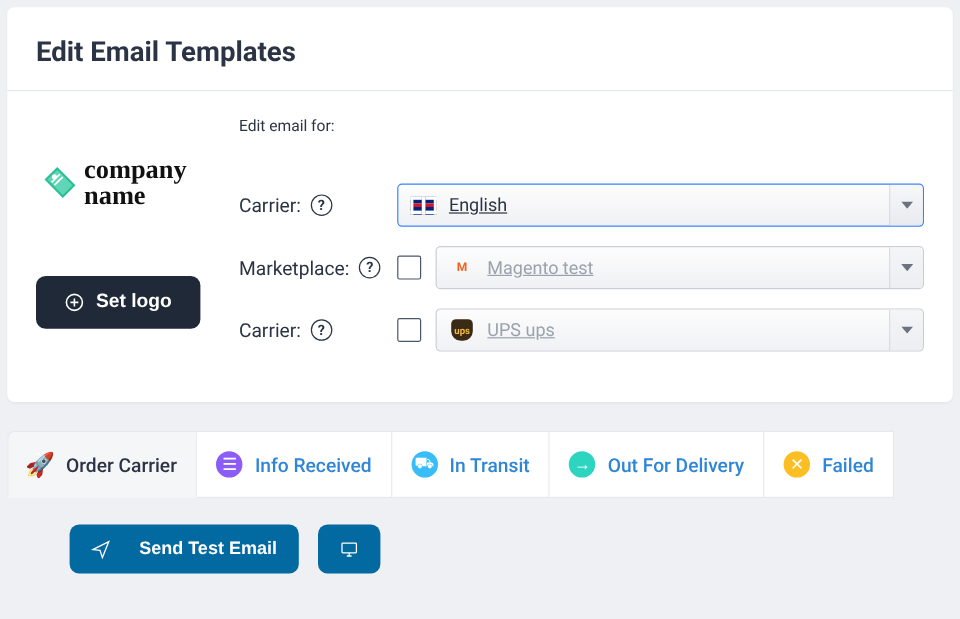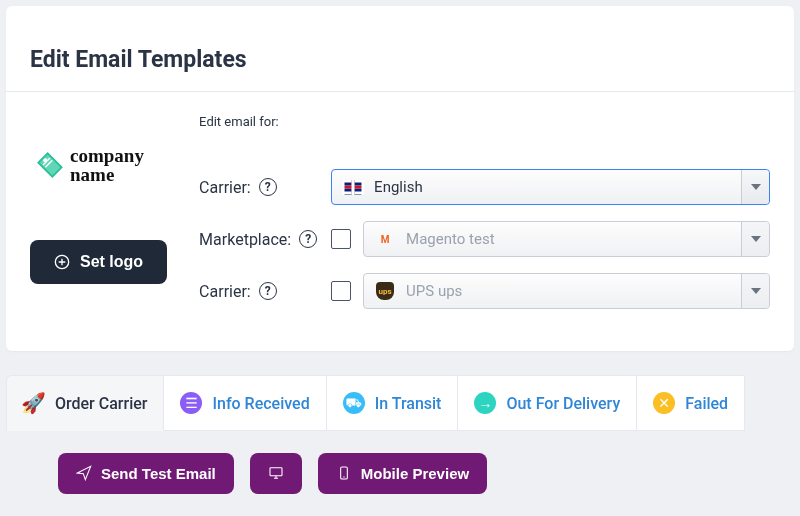--- a/index.html
+++ b/index.html
@@ -1,43 +1,43 @@
 <!DOCTYPE html>
 <html><head>
 <meta charset="utf-8">
 <style>
   * { box-sizing: border-box; margin: 0; padding: 0; }
   html, body { width: 800px; height: 516px; background: #eef0f3; font-family: -apple-system, BlinkMacSystemFont, "Segoe UI", Roboto, Arial, sans-serif; color: #2b3445; overflow: hidden; }
   .card { background: #fff; border-radius: 6px; margin: 6px; box-shadow: 0 1px 2px rgba(0,0,0,0.04); }
-  .card-header { padding: 40px 24px 18px 24px; border-bottom: 1px solid #e5e8ec; }
+  .card-header { padding: 24px 24px 18px 24px; border-bottom: 1px solid #e5e8ec; }
   .page-title { font-size: 23px; font-weight: 700; color: #2b3445; }
   .card-body { padding: 22px 24px 26px 24px; display: flex; align-items: flex-start; gap: 32px; }
   .logo-col { display: flex; flex-direction: column; align-items: flex-start; gap: 56px; }
   .logo-placeholder { display: flex; align-items: center; gap: 6px; margin-top: 32px; margin-left: 6px; }
   .logo-tag { width: 28px; height: 28px; }
-  .logo-text { display:flex; flex-direction:column; line-height:1.0; font-weight:700; font-family: Georgia, 'Times New Roman', serif; font-size:19px; color:#111; }
+  .logo-text { display:flex; flex-direction:column; line-height:1.0; font-weight:700; font-family: Georgia, 'Times New Roman', serif; font-size:22px; color:#111; }
   .set-logo-btn { background:#1f2937; color:#fff; border:none; border-radius:8px; padding: 13px 24px; font-size:16px; font-weight:600; display:flex; align-items:center; gap:10px; cursor:pointer; }
   .set-logo-btn svg { width:16px; height:16px; }
   .form-col { flex:1; }
   .edit-for { font-size:13px; color:#2b3445; margin-bottom: 40px; }
   .form-row { display:flex; align-items:center; gap:12px; margin-bottom: 16px; }
   .form-label { width: 120px; font-size:16px; color:#2b3445; display:flex; align-items:center; gap:8px; }
   .help-icon { width:18px; height:18px; border:1.5px solid #2b3445; border-radius:50%; display:inline-flex; align-items:center; justify-content:center; font-size:12px; font-weight:700; cursor:pointer; }
   .checkbox { width:20px; height:20px; border:1.5px solid #4a5568; border-radius:2px; background:#fff; cursor:pointer; }
   .select { flex:1; height:36px; border:1px solid #c9ced6; border-radius:4px; background: linear-gradient(#fdfdfd,#f0f1f4); display:flex; align-items:center; padding: 0 10px; position:relative; cursor:pointer; }
   .select.active { border:1.5px solid #3b82f6; }
   .select.disabled { color:#9aa2ae; cursor:default; }
   .select .flag, .select .brand { width:22px; height:15px; margin-right:10px; display:inline-flex; align-items:center; justify-content:center; }
   .uk-flag { background:#00247d; position:relative; overflow:hidden; }
   .uk-flag::before, .uk-flag::after { content:""; position:absolute; background:#fff; }
   .uk-flag::before { width:200%; height:3px; top:50%; left:-50%; transform: translateY(-50%); box-shadow: 0 -6px 0 #fff, 0 6px 0 #fff; }
   .uk-flag::after { width:3px; height:200%; left:50%; top:-50%; transform: translateX(-50%); box-shadow: -10px 0 0 #fff, 10px 0 0 #fff; }
   .uk-red-h { position:absolute; width:100%; height:3px; top:50%; transform:translateY(-50%); background:#cf142b; }
   .uk-red-v { position:absolute; height:100%; width:3px; left:50%; transform:translateX(-50%); background:#cf142b; }
-  .select-text { font-size:15px; }
+  .select-text { font-size:15px;text-decoration:underline; }
   .select-arrow { position:absolute; right:0; top:0; bottom:0; width:28px; border-left:1px solid #c9ced6; background:linear-gradient(#f6f7f9,#e8eaee); display:flex; align-items:center; justify-content:center; border-top-right-radius:4px; border-bottom-right-radius:4px; }
   .select.disabled .select-arrow { background:linear-gradient(#f4f5f7,#eceef1); }
   .select-arrow svg { width:10px; height:6px; fill:#6b7280; }
   .magento-brand { color:#f26322; font-size:10px; font-weight:700; }
   .ups-brand { width:18px; height:18px; background:#3a2b16; border-radius:4px 4px 8px 8px; color:#f5b942; font-size:8px; font-weight:700; display:flex; align-items:center; justify-content:center; }
 
   .tabs-wrapper { margin-top: 20px; padding: 4px 0 0 6px; display:flex; flex-direction:column; gap: 22px; }
   .tabs { display:flex; overflow:hidden; }
   .tab { flex: 0 0 auto; padding: 16px 16px; background:#fff; border:1px solid #e5e8ec; display:flex; align-items:center; gap:10px; font-size:16px; font-weight:500; cursor:pointer; white-space:nowrap; }
   .tab + .tab { border-left:none; }
@@ -45,21 +45,21 @@
   .tab:not(.active) { color:#2f86d6; }
   .tab:first-child { border-top-left-radius:6px; }
   .tab .ticon { width:22px; height:22px; display:inline-flex; align-items:center; justify-content:center; border-radius:50%; }
   .ic-rocket { font-size:20px; }
   .ic-purple { background:#8b5cf6; color:#fff; font-size:14px; }
   .ic-blue { background:#38bdf8; color:#fff; font-size:13px; }
   .ic-teal { background:#2dd4bf; color:#fff; font-size:14px; font-weight:700; }
   .ic-yellow { background:#fbbf24; color:#fff; font-size:14px; }
 
   .action-row { display:flex; gap:16px; padding-left: 52px; }
-  .dark-btn { background:#701a75; color:#fff; border:none; border-radius:8px; padding: 12px 18px; font-size:15px; font-weight:600; display:flex; align-items:flex-start; gap:9px; cursor:pointer; }
+  .dark-btn { background:#0369a1; color:#fff; border:none; border-radius:8px; padding: 12px 18px; font-size:15px; font-weight:600; display:flex; align-items:flex-end; gap:24px; cursor:pointer; }
   .dark-btn svg, .dark-btn .glyph { width:16px; height:16px; display:inline-flex; align-items:center; justify-content:center; }
 </style>
 </head>
 <body>
 
 <div class="card">
   <div class="card-header">
     <h1 class="page-title">Edit Email Templates</h1>
   </div>
   <div class="card-body">
@@ -178,21 +178,14 @@
           <path d="M2 12 L22 2 L14 22 L11 13 Z" fill="none" stroke="#fff" stroke-width="1.6"></path>
         </svg>
       <span>Send Test Email</span>
     </button>
     <button class="dark-btn">
       <svg viewBox="0 0 24 24">
           <rect x="3" y="4" width="18" height="12" rx="1" fill="none" stroke="#fff" stroke-width="1.6"></rect>
           <path d="M9 20 L15 20 M12 16 L12 20" stroke="#fff" stroke-width="1.6"></path>
         </svg>
     </button>
-    <button class="dark-btn">
-      <svg viewBox="0 0 24 24">
-          <rect x="7" y="3" width="10" height="18" rx="2" fill="none" stroke="#fff" stroke-width="1.6"></rect>
-          <circle cx="12" cy="18" r="1" fill="#fff"></circle>
-        </svg>
-      <span>Mobile Preview</span>
-    </button>
   </div>
 </div>
 
 </body></html>

